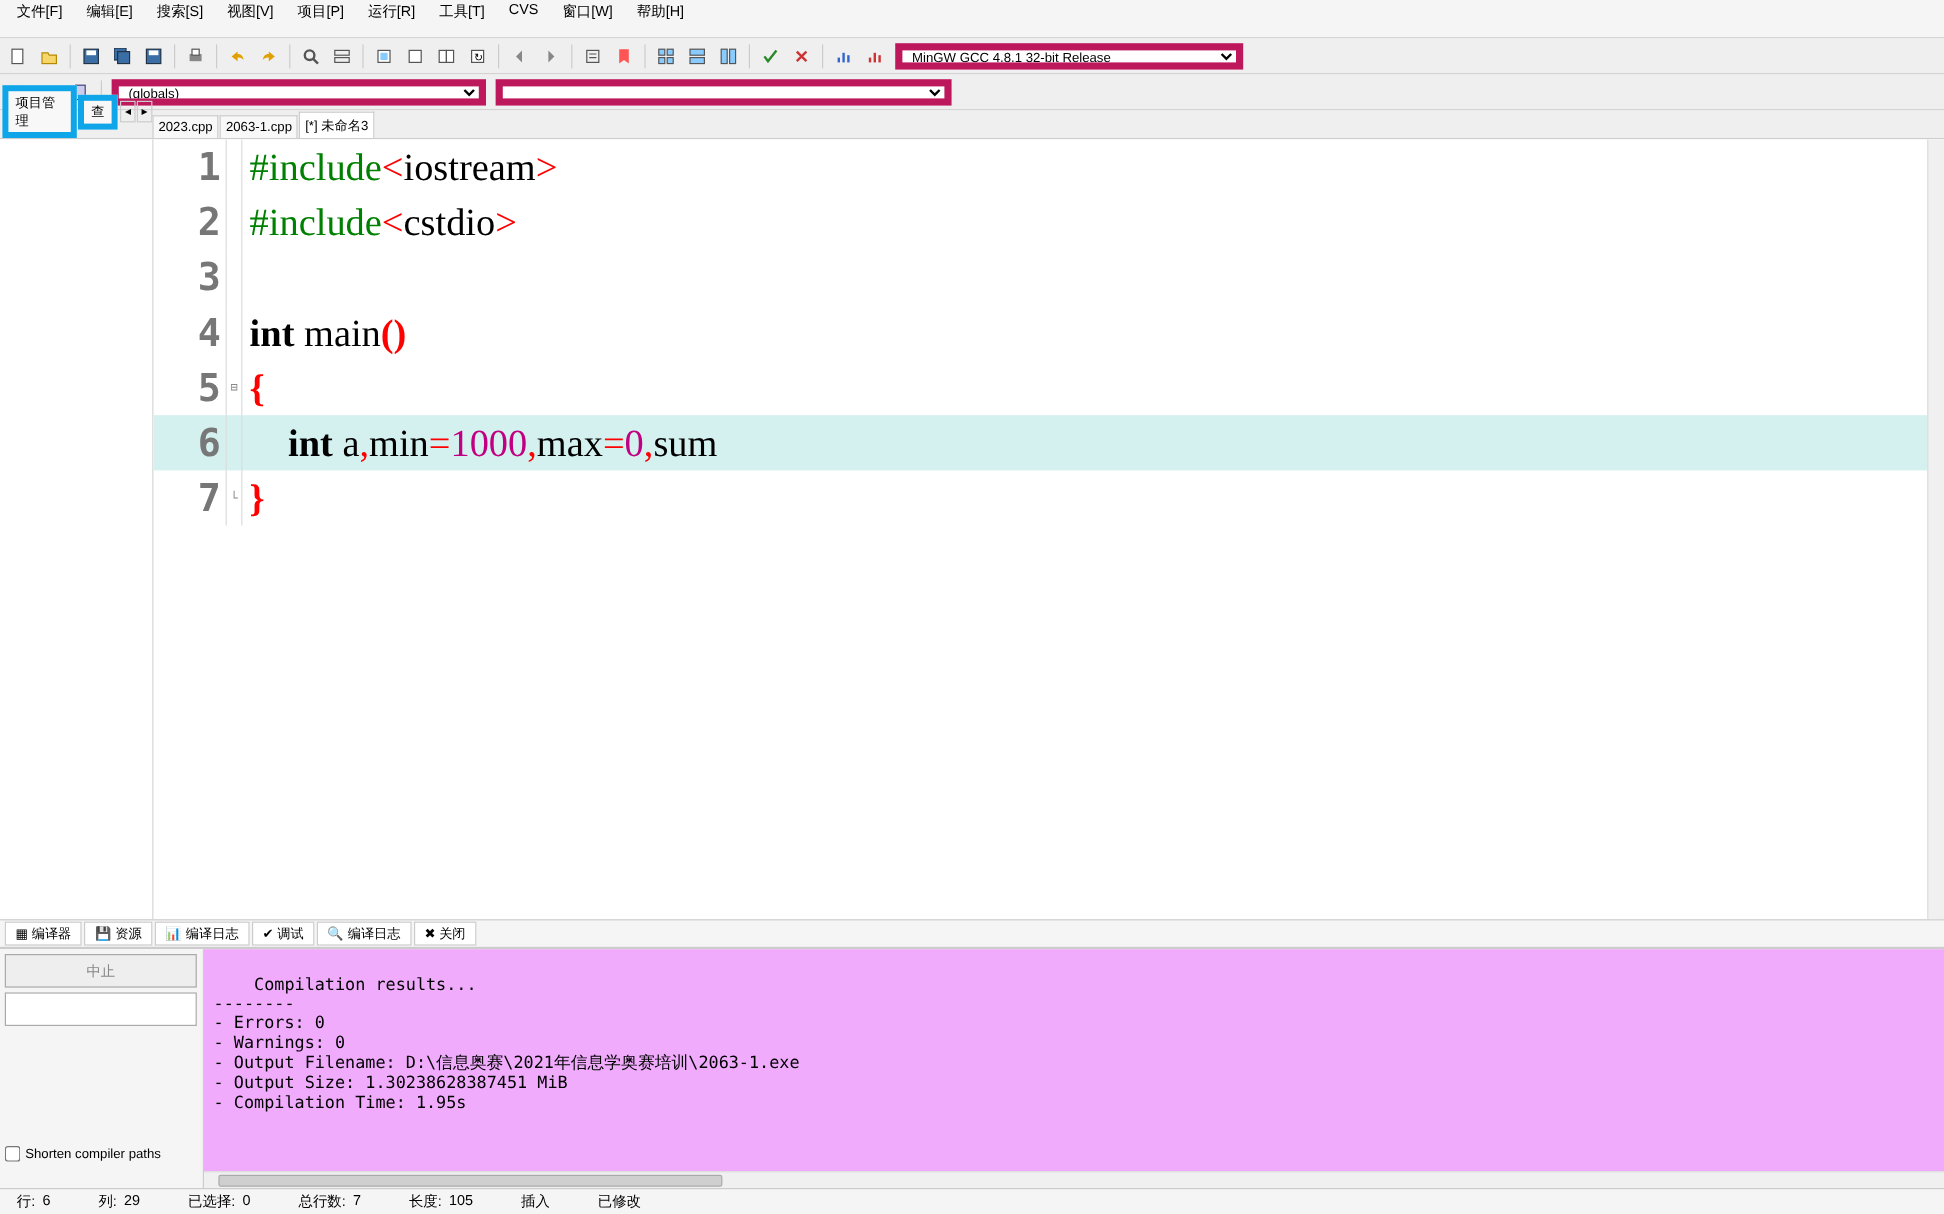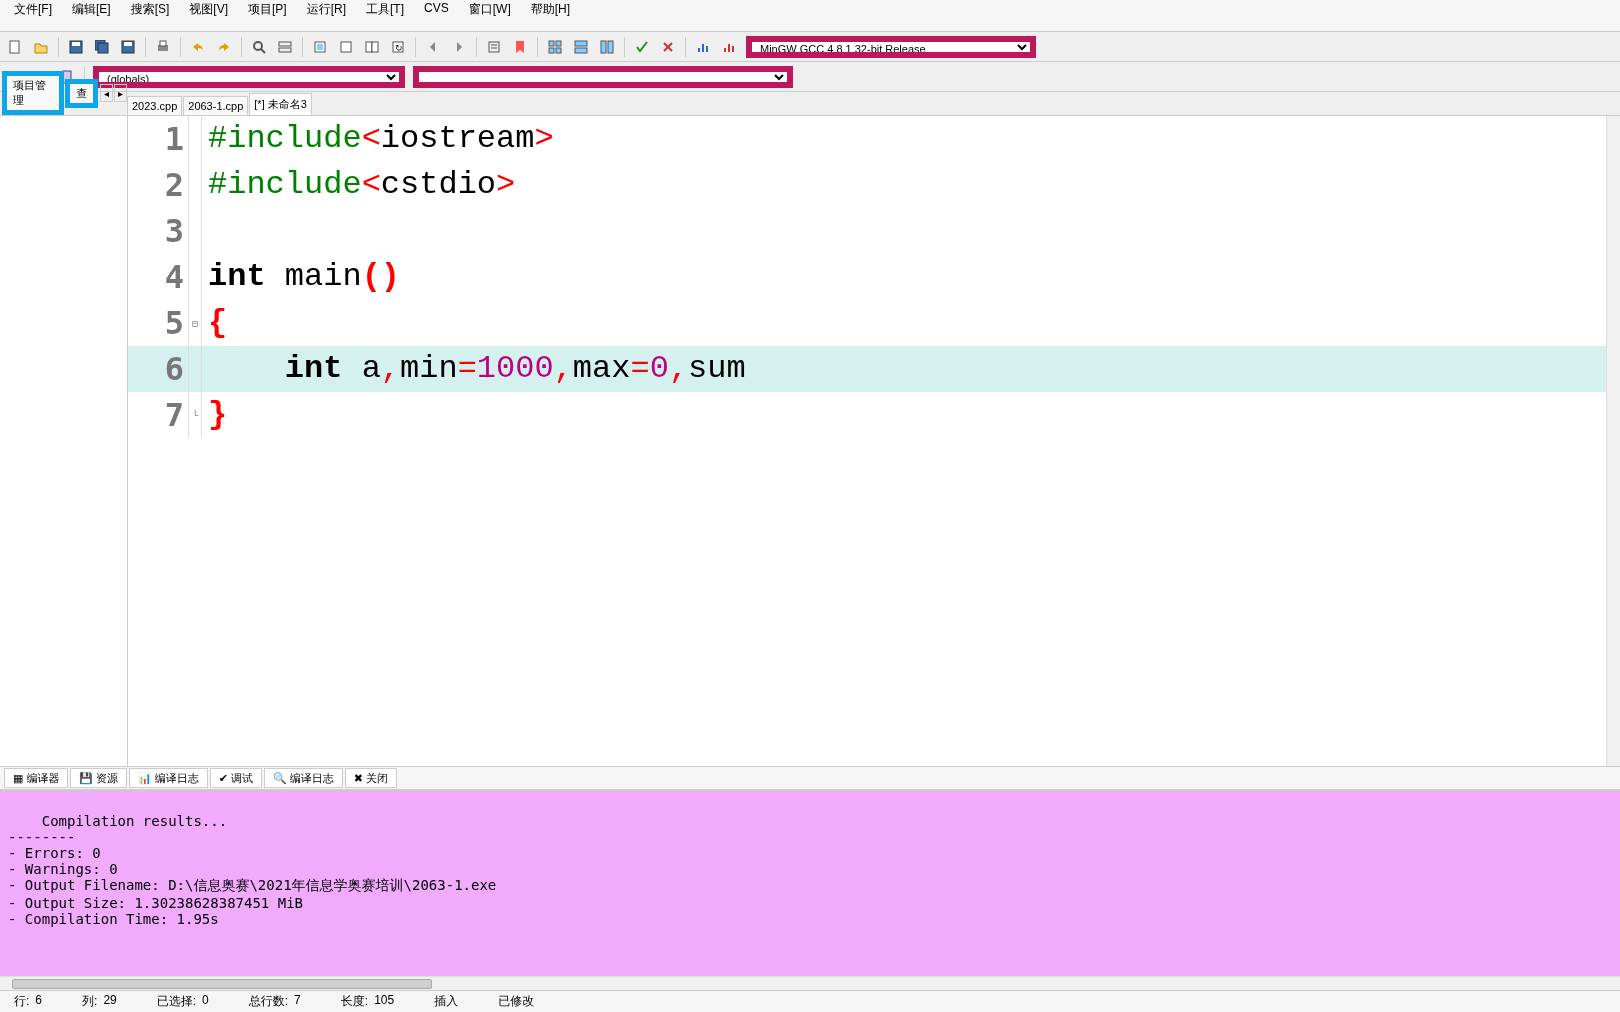--- a/index.html
+++ b/index.html
@@ -146,21 +146,21 @@
       align-items:center;
       justify-content:center;
       font-size:10px;
       color:#888;
       border-left:1px solid #ddd;
       border-right:1px solid #ddd;
       height:100%;
     }
     .code {
       font-size:32px;
-      font-family:Liberation Mono, monospace;
+      font-family:Liberation Serif, serif;
       white-space:pre;
       padding-left:6px;
       line-height:46px;
     }
     .tok-pre { color:#008000; }
     .tok-kw  { font-weight:bold; color:#000; }
     .tok-type{ font-weight:bold; color:#000; }
     .tok-id  { color:#000; }
     .tok-num { color:#c00080; }
     .tok-op  { color:#ff0000; }
@@ -543,20 +543,28 @@
       <span class="i">🔍</span>
       <span>编译日志</span>
     </div>
   <div class="btab">
       <span class="i">✖</span>
       <span>关闭</span>
     </div>
 </div>
 
 <div class="compile-panel">
+  <div class="compile-left">
+    <div class="btn">中止</div>
+    <div class="field"></div>
+    <label>
+      <input type="checkbox" style="">
+      <span>Shorten compiler paths</span>
+    </label>
+  </div>
   <div class="compile-out">
     <span>Compilation results...
 --------
 - Errors: 0
 - Warnings: 0
 - Output Filename: D:\信息奥赛\2021年信息学奥赛培训\2063-1.exe
 - Output Size: 1.30238628387451 MiB
 - Compilation Time: 1.95s</span>
     <div class="hscroll"><div class="thumb"></div></div>
   </div>

